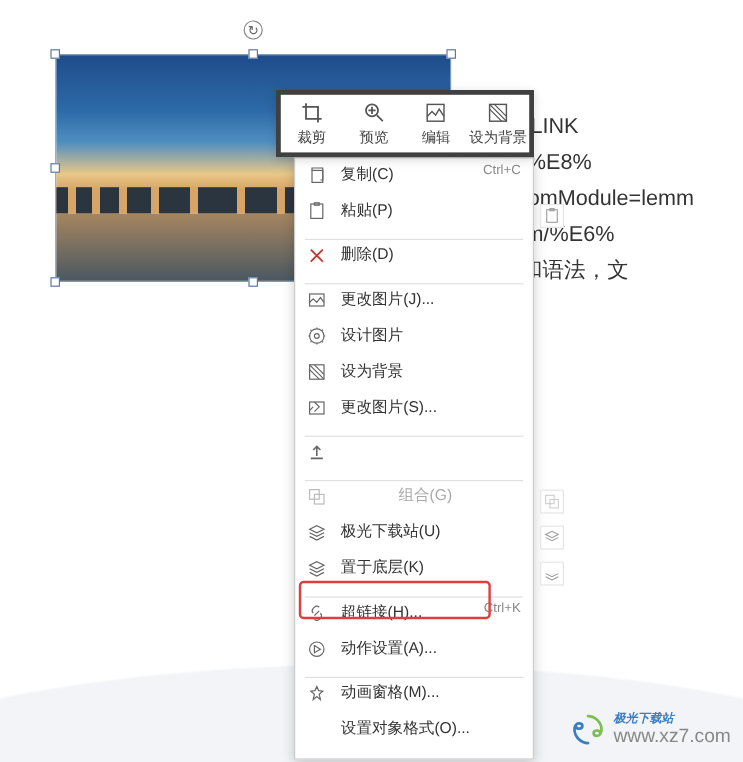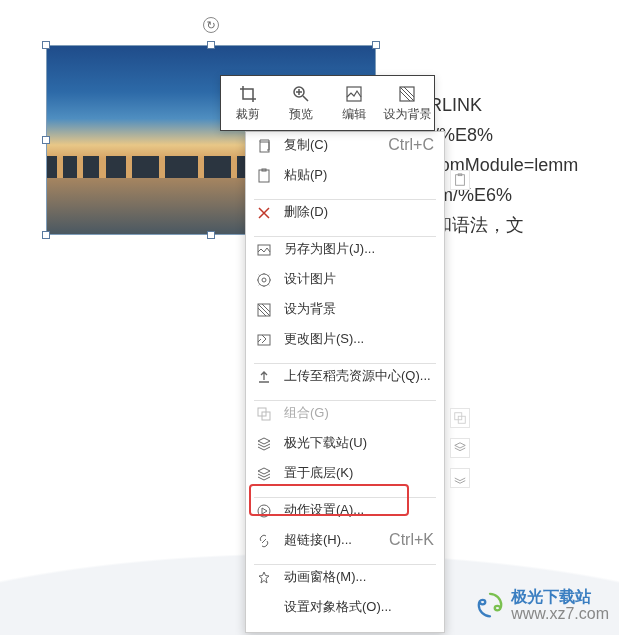--- a/index.html
+++ b/index.html
@@ -14,38 +14,38 @@
 .handle{position:absolute;width:8px;height:8px;background:#fff;border:1px solid #5a7aa0;}
 .h-tl{top:-4px;left:-4px;}
 .h-tr{top:-4px;right:-4px;}
 .h-bl{bottom:-4px;left:-4px;}
 .h-br{bottom:-4px;right:-4px;}
 .h-t{top:-4px;left:50%;margin-left:-4px;}
 .h-b{bottom:-4px;left:50%;margin-left:-4px;}
 .h-l{top:50%;left:-4px;margin-top:-4px;}
 .h-r{top:50%;right:-4px;margin-top:-4px;}
 .rotate-handle{position:absolute;top:-28px;left:50%;margin-left:-8px;width:16px;height:16px;border:1px solid #888;border-radius:50%;display:flex;align-items:center;justify-content:center;background:#fff;color:#666;font-size:11px;}
-.mini-toolbar{position:absolute;top:75px;left:220px;width:215px;height:56px;background:#fff;border:1px solid #404040;box-shadow:0 2px 8px rgba(0,0,0,.15);z-index:6;display:flex;}
+.mini-toolbar{position:absolute;top:75px;left:230px;width:215px;height:56px;background:#fff;border:4px solid #404040;box-shadow:0 2px 8px rgba(0,0,0,.15);z-index:6;display:flex;}
 .mini-btn{flex:1;display:flex;flex-direction:column;align-items:center;justify-content:center;gap:2px;font-size:12px;color:#444;cursor:pointer;}
 .mini-ico{width:20px;height:20px;display:flex;align-items:center;justify-content:center;}
 .mini-lbl{display:flex;align-items:center;gap:2px;}
 .dd-arrow::after{content:"";display:inline-block;border:3px solid transparent;border-top-color:#666;margin-top:3px;}
 .ctx{position:absolute;top:131px;left:245px;width:200px;background:#fff;border:1px solid #ccc;box-shadow:0 3px 10px rgba(0,0,0,.2);z-index:5;padding:4px 0;}
 .row{display:flex;align-items:flex-start;height:30px;padding:0 10px 0 8px;cursor:pointer;position:relative;}
-.row.disabled{color:#aaa;cursor:default;}
+.row.disabled{color:#aaa;cursor:default;gap:48px;}
 .ico{width:20px;height:20px;margin-right:10px;display:flex;align-items:center;justify-content:center;flex-shrink:0;}
 .lbl{flex:1;font-size:13px;}
-.shortcut{font-size:16px;color:#888;}
+.shortcut{font-size:11px;color:#888;}
 .sep{height:1px;background:#e0e0e0;margin:3px 8px;}
 .side-ico{position:absolute;right:-26px;width:20px;height:20px;display:flex;align-items:center;justify-content:center;color:#999;border:1px solid #e5e5e5;background:#fff;}
 .highlight{position:absolute;border:2px solid #e03e3e;border-radius:4px;pointer-events:none;z-index:7;}
 .watermark{position:absolute;right:10px;bottom:12px;z-index:8;display:flex;align-items:center;gap:6px;}
 .wm-swirl{width:30px;height:30px;}
 .wm-txt{display:flex;flex-direction:column;line-height:1.1;}
-.wm-title{font-size:16px;color:#3a7ec1;font-weight:bold;}
+.wm-title{font-size:10px;color:#3a7ec1;font-style:italic;font-weight:bold;}
 .wm-url{font-size:16px;color:#888;}
 svg{display:block;}
 </style>
 </head>
 <body>
 
 <div class="bg-curve"></div>
 
 <div class="doc-text">
 <span>HYPERLINK</span>
@@ -147,21 +147,21 @@
     <span class="lbl">删除(D)</span>
   </div>
   <div class="sep"></div>
   <div class="row">
     <span class="ico">
         <svg width="16" height="16" viewBox="0 0 16 16">
           <rect x="2" y="3" width="12" height="10" stroke="#666" fill="none"></rect>
           <path d="M2 10l3-3 3 3 3-4 3 4" stroke="#666" fill="none"></path>
         </svg>
       </span>
-    <span class="lbl">另存为图片(J)...</span>
+    <span class="lbl">更改图片(J)...</span>
   </div>
   <div class="row">
     <span class="ico">
         <svg width="16" height="16" viewBox="0 0 16 16">
           <circle cx="8" cy="8" r="6" stroke="#666" fill="none"></circle>
           <circle cx="8" cy="8" r="2" stroke="#666" fill="none"></circle>
           <path d="M8 2v-1M8 15v-1M2 8h-1M15 8h-1M3.5 3.5l-.7-.7M12.5 12.5l.7.7M3.5 12.5l-.7.7M12.5 3.5l.7-.7" stroke="#666"></path>
         </svg>
       </span>
     <span class="lbl">设计图片</span>
@@ -184,21 +184,20 @@
       </span>
     <span class="lbl">更改图片(S)...</span>
   </div>
   <div class="sep"></div>
   <div class="row">
     <span class="ico">
         <svg width="16" height="16" viewBox="0 0 16 16">
           <path d="M8 11V3M5 6l3-3 3 3M3 13h10" stroke="#666" fill="none" stroke-width="1.3"></path>
         </svg>
       </span>
-    <span class="lbl">上传至稻壳资源中心(Q)...</span>
   </div>
   <div class="sep"></div>
   <div class="row disabled">
     <span class="ico">
         <svg width="16" height="16" viewBox="0 0 16 16">
           <rect x="2" y="2" width="8" height="8" stroke="#bbb" fill="none"></rect>
           <rect x="6" y="6" width="8" height="8" stroke="#bbb" fill="none"></rect>
         </svg>
       </span>
     <span class="lbl">组合(G)</span>
@@ -232,34 +231,34 @@
     <span class="side-ico" style="top:4px;">
         <svg width="14" height="14" viewBox="0 0 16 16">
           <path d="M2 8l6 3 6-3M2 11l6 3 6-3" stroke="#999" fill="none"></path>
         </svg>
       </span>
   </div>
   <div class="sep"></div>
   <div class="row">
     <span class="ico">
         <svg width="16" height="16" viewBox="0 0 16 16">
+          <path d="M6 10l4-4M5 8a3 3 0 0 1 0-4l1-1a3 3 0 0 1 4 0M11 8a3 3 0 0 1 0 4l-1 1a3 3 0 0 1-4 0" stroke="#666" fill="none"></path>
+        </svg>
+      </span>
+    <span class="lbl">超链接(H)...</span>
+    <span class="shortcut">Ctrl+K</span>
+  </div>
+  <div class="row">
+    <span class="ico">
+        <svg width="16" height="16" viewBox="0 0 16 16">
           <circle cx="8" cy="8" r="6" stroke="#666" fill="none"></circle>
           <path d="M6 5l5 3-5 3z" stroke="#666" fill="none"></path>
         </svg>
       </span>
     <span class="lbl">动作设置(A)...</span>
-  </div>
-  <div class="row">
-    <span class="ico">
-        <svg width="16" height="16" viewBox="0 0 16 16">
-          <path d="M6 10l4-4M5 8a3 3 0 0 1 0-4l1-1a3 3 0 0 1 4 0M11 8a3 3 0 0 1 0 4l-1 1a3 3 0 0 1-4 0" stroke="#666" fill="none"></path>
-        </svg>
-      </span>
-    <span class="lbl">超链接(H)...</span>
-    <span class="shortcut">Ctrl+K</span>
   </div>
   <div class="sep"></div>
   <div class="row">
     <span class="ico">
         <svg width="16" height="16" viewBox="0 0 16 16">
           <path d="M8 2l1.5 3.5L13 6l-3 2.5L11 13 8 10.5 5 13l1-4.5L3 6l3.5-.5z" stroke="#666" fill="none"></path>
         </svg>
       </span>
     <span class="lbl">动画窗格(M)...</span>
   </div>

